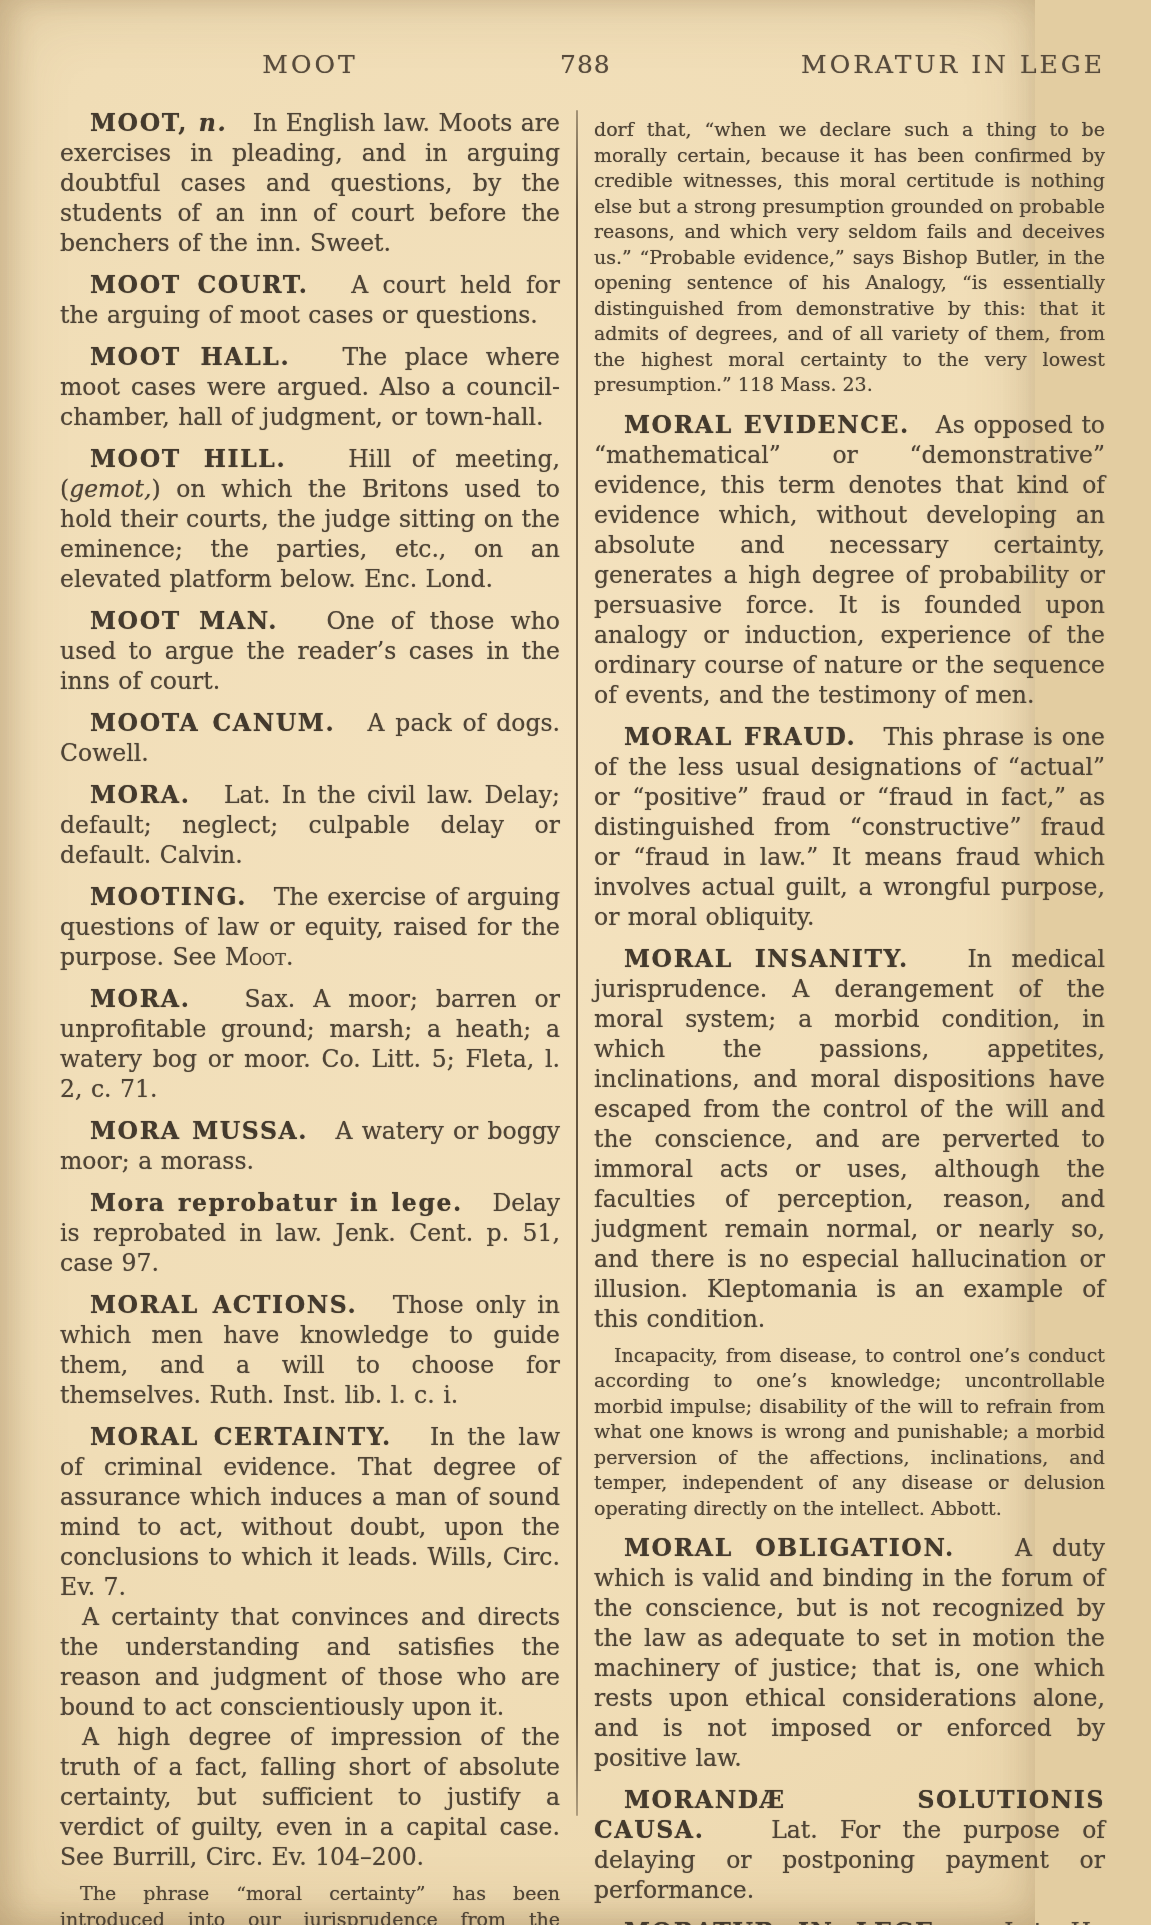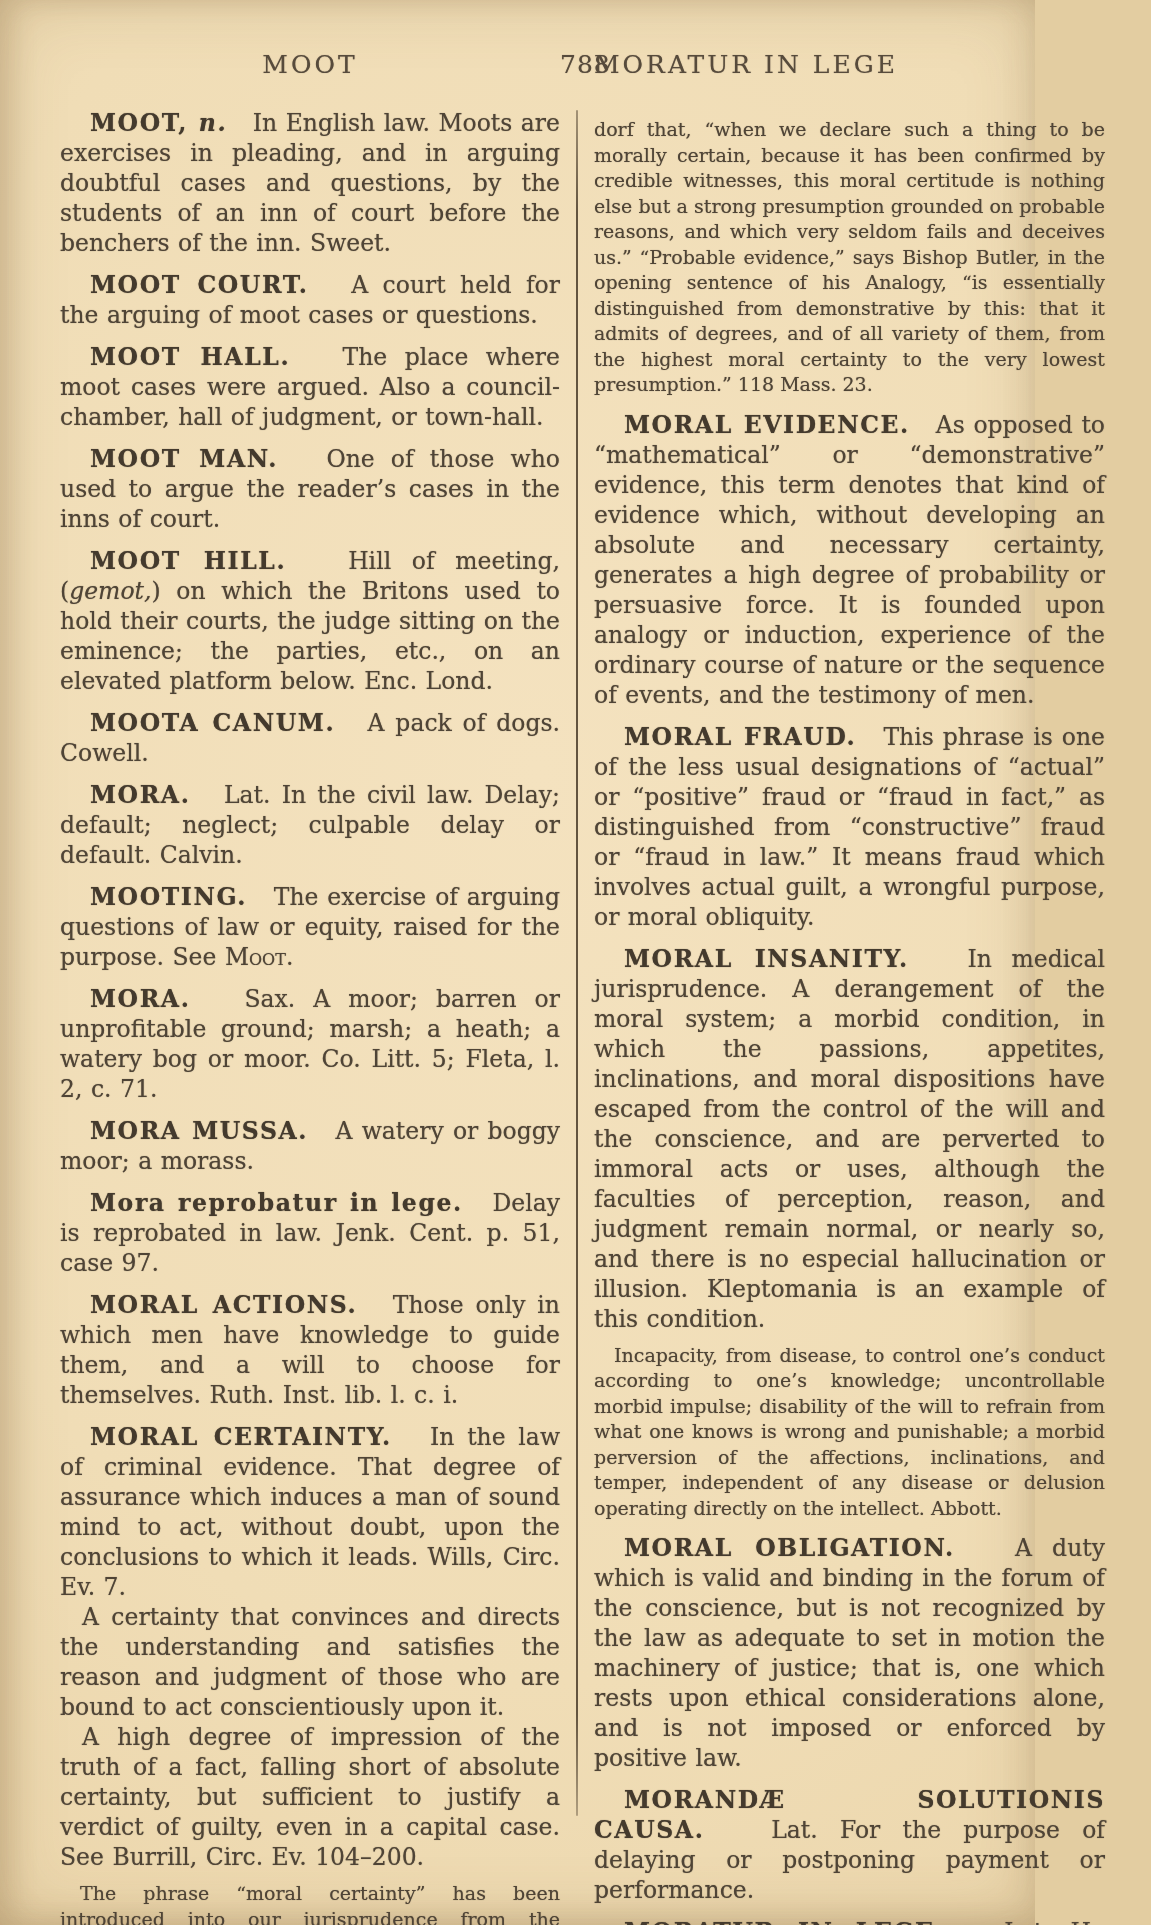--- a/index.html
+++ b/index.html
@@ -26,21 +26,21 @@
   }
   
   .running-head{
     position:absolute; top:50px; left:60px; width:1045px;
     display:flex; align-items:baseline;
     font-size:25px; letter-spacing:3px; color:#574b3c;
     text-shadow:0 0 1px rgba(87,75,60,.55);
   }
   .running-head .lh{ width:500px; text-align:center; }
   .running-head .pn{ width:34px; text-align:center; letter-spacing:1px; }
-  .running-head .rh{ width:511px; text-align:left; }
+  .running-head .rh{ width:511px; text-align:right; }
   
   .columns{
     position:absolute; top:108px; left:60px; width:1045px;
     display:flex; align-items:flex-start;
   }
   .col{ text-align:justify; }
   .col-left{ width:500px; }
   .col-right{ width:511px; }
   .divider{
     width:2px; height:1706px; margin:2px 16px 0 16px;
@@ -86,24 +86,24 @@
         <div class="entry">
           <p class="para first"><b class="head"><span style="font-weight: bold;">MOOT, </span><i>n.</i></b>&nbsp;&nbsp; <span>In English law.  Moots are exercises in pleading, and in arguing doubtful cases and questions, by the students of an inn of court before the benchers of the inn. Sweet.</span></p>
         </div>
         <div class="entry">
           <p class="para first"><b class="head"><span>MOOT COURT.</span></b>&nbsp;&nbsp; <span>A court held for the arguing of moot cases or questions.</span></p>
         </div>
         <div class="entry">
           <p class="para first"><b class="head"><span>MOOT HALL.</span></b>&nbsp;&nbsp; <span>The place where moot cases were argued.  Also a council-chamber, hall of judgment, or town-hall.</span></p>
         </div>
         <div class="entry">
-          <p class="para first"><b class="head"><span>MOOT MAN.</span></b>&nbsp;&nbsp; <span>One of those who used to argue the reader’s cases in the inns of court.</span></p>
+          <p class="para first"><b class="head"><span>MOOT HILL.</span></b>&nbsp;&nbsp; <span>Hill of meeting, (</span><i>gemot,</i><span>) on which the Britons used to hold their courts, the judge sitting on the eminence; the parties, etc., on an elevated platform below.  Enc. Lond.</span></p>
         </div>
         <div class="entry">
-          <p class="para first"><b class="head"><span>MOOT HILL.</span></b>&nbsp;&nbsp; <span>Hill of meeting, (</span><i>gemot,</i><span>) on which the Britons used to hold their courts, the judge sitting on the eminence; the parties, etc., on an elevated platform below.  Enc. Lond.</span></p>
+          <p class="para first"><b class="head"><span>MOOT MAN.</span></b>&nbsp;&nbsp; <span>One of those who used to argue the reader’s cases in the inns of court.</span></p>
         </div>
         <div class="entry">
           <p class="para first"><b class="head"><span>MOOTA CANUM.</span></b>&nbsp;&nbsp; <span>A pack of dogs. Cowell.</span></p>
         </div>
         <div class="entry">
           <p class="para first"><b class="head"><span>MORA.</span></b>&nbsp;&nbsp; <span>Lat.  In the civil law.  Delay; default; neglect; culpable delay or default. Calvin.</span></p>
         </div>
         <div class="entry">
           <p class="para first"><b class="head"><span>MOOTING.</span></b>&nbsp;&nbsp; <span>The exercise of arguing questions of law or equity, raised for the purpose.  See </span><span class="sc">Moot</span><span>.</span></p>
         </div>

